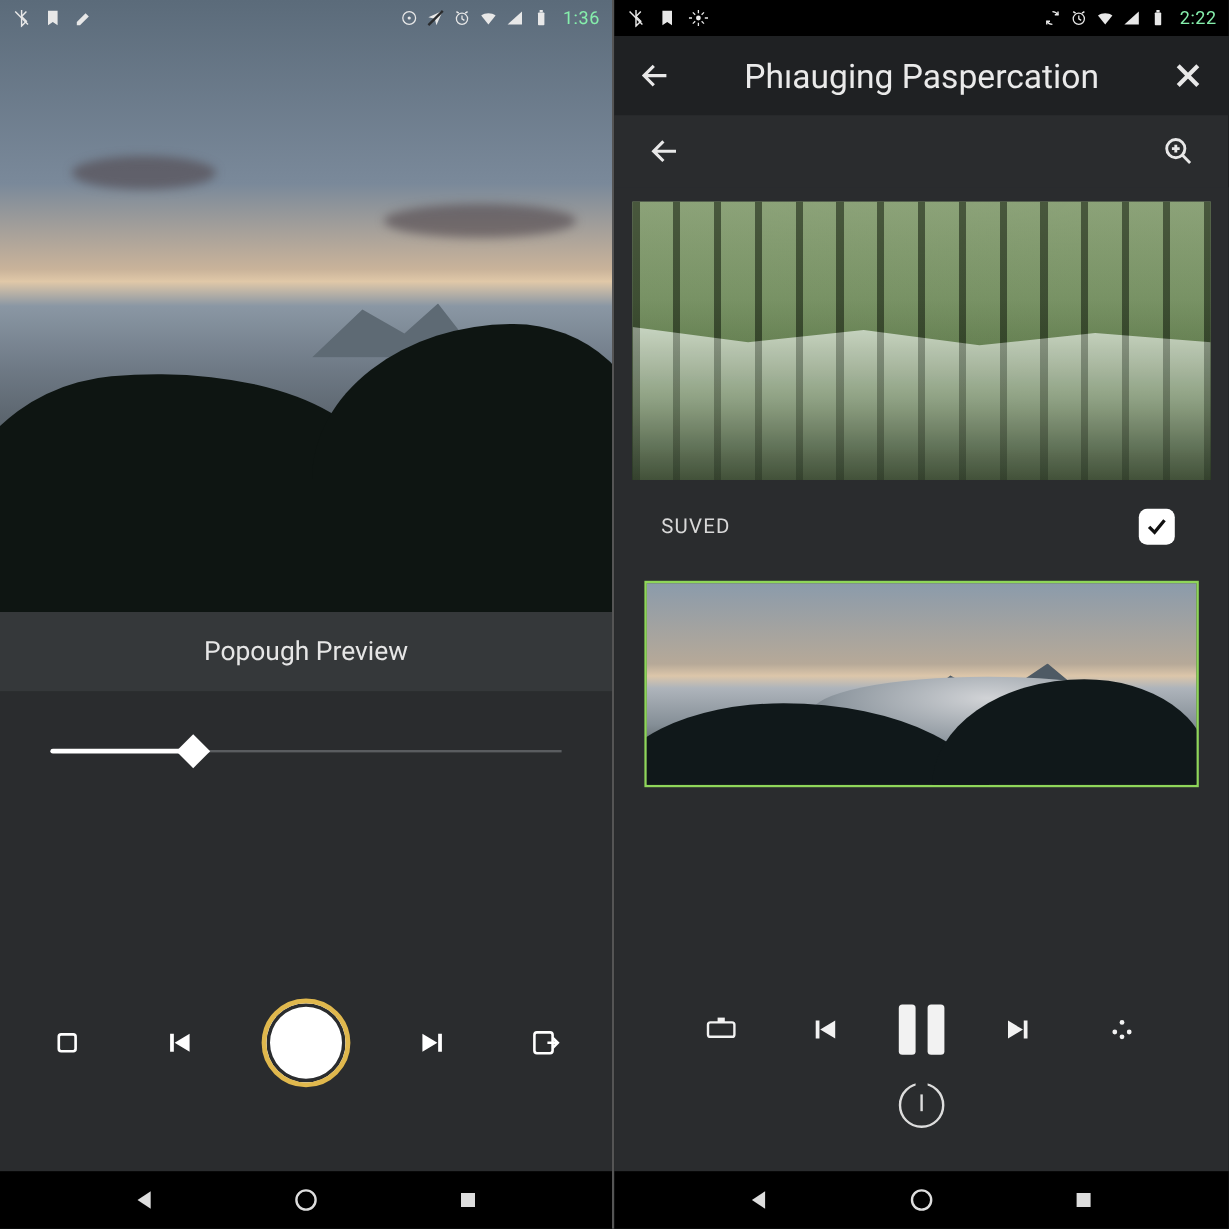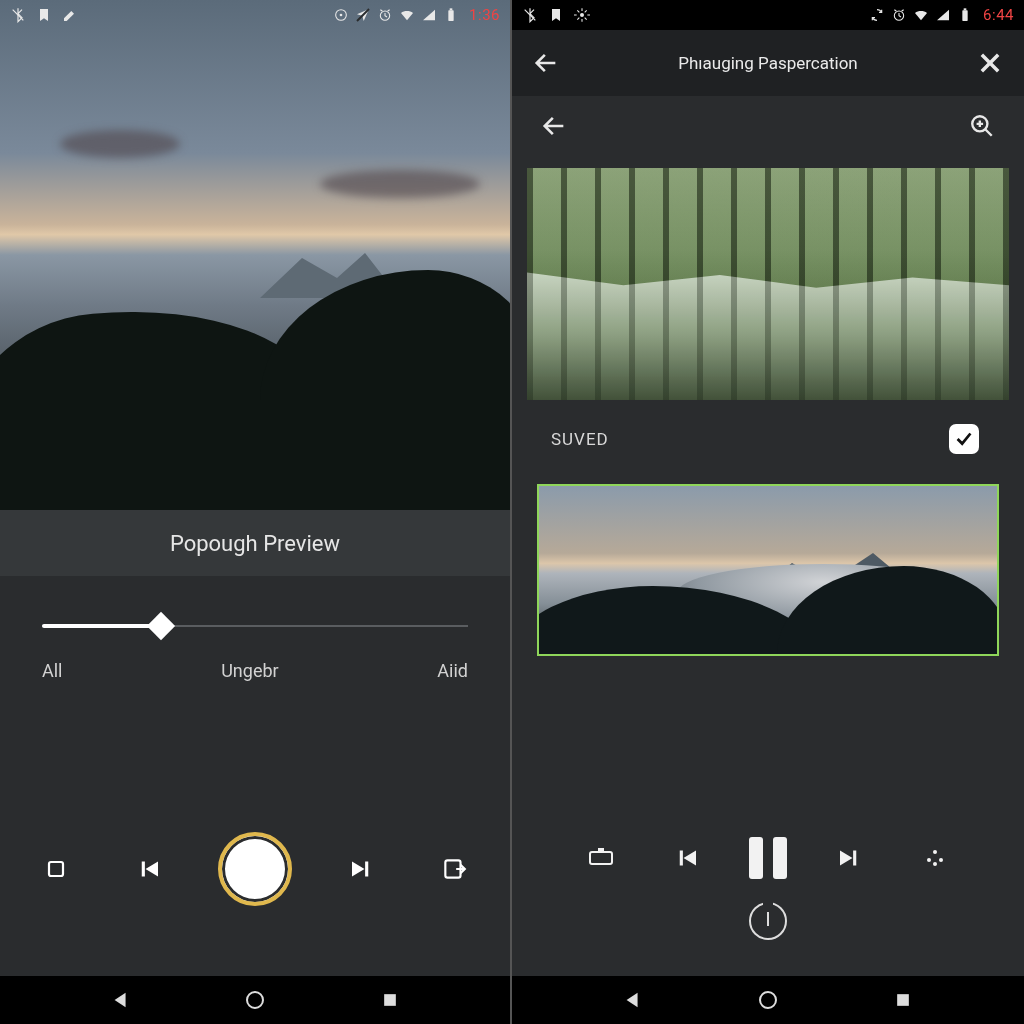--- a/index.html
+++ b/index.html
@@ -4,21 +4,21 @@
 <style>
   * { margin: 0; padding: 0; box-sizing: border-box; }
   html, body { width: 1024px; height: 1024px; background: #000; font-family: Roboto, "Segoe UI", Arial, sans-serif; overflow: hidden; }
   .screens { display: flex; width: 1024px; height: 1024px; }
   .screen { width: 512px; height: 1024px; position: relative; background: #2a2c2e; color: #fff; }
   .screen-left { border-right: 2px solid #555; }
 
   
   .status-bar {
     height: 30px; width: 100%; display: flex; align-items: center; justify-content: space-between;
-    padding: 0 10px; font-size: 14px; color: #ef4444; position: absolute; top: 0; left: 0; z-index: 50;
+    padding: 0 10px; font-size: 14px; color: #86efac; position: absolute; top: 0; left: 0; z-index: 50;
   }
   .status-left, .status-right { display: flex; align-items: center; gap: 10px; }
   .status-right { gap: 6px; }
   .si { width: 16px; height: 16px; display: inline-flex; align-items: center; justify-content: center; }
   .si svg { width: 16px; height: 16px; fill: #e8e8e8; }
   .clock { font-size: 15px; letter-spacing: .5px; margin-left: 4px; }
 
   
   .nav-bar {
     position: absolute; bottom: 0; left: 0; width: 100%; height: 48px; background: #000;
@@ -58,21 +58,21 @@
 
   .l-controls { position:absolute; left:0; right:0; bottom:70px; display:flex; align-items:center; justify-content:space-between; padding:0 34px; }
   .l-controls .btn { width:44px; height:44px; display:flex; align-items:center; justify-content:center; }
   .l-controls svg { fill:#fff; }
   .l-shutter { width:74px; height:74px; border-radius:50%; background:#fff; border:4px solid #e0b84d; box-shadow:0 0 0 3px #2a2c2e inset; }
 
   
   .r-status-bg { position:absolute; top:0; left:0; right:0; height:30px; background:#000; }
   .r-appbar { position:absolute; top:30px; left:0; right:0; height:66px; background:#1f2123;
       display:flex; align-items:center; padding:0 14px; }
-  .r-appbar .title { flex:1; text-align:center; font-size:17px; color:#eaeaea; }
+  .r-appbar .title { flex:1; text-align:center; font-size:28px; color:#eaeaea; }
   .r-appbar .ab-btn { width:40px; height:40px; display:flex; align-items:center; justify-content:center; }
   .r-appbar svg { stroke:#e8e8e8; fill:none; stroke-width:2.2; }
   .r-close svg { stroke-width:3; }
 
   .r-subbar { position:absolute; top:96px; left:0; right:0; height:60px; display:flex; align-items:center; justify-content:space-between; padding:0 22px; }
   .r-subbar .ab-btn { width:40px; height:40px; display:flex; align-items:center; justify-content:center; }
   .r-subbar svg { stroke:#e8e8e8; fill:none; stroke-width:2.2; }
 
   .r-body { position:absolute; top:156px; left:0; right:0; bottom:48px; background:#2a2c2e; padding:12px 15px 0; }
 
@@ -195,25 +195,20 @@
     <div class="l-panel">
       <div class="l-title-row">Popough Preview</div>
 
       <div class="l-slider-wrap">
         <div class="l-slider">
           <div class="l-track"></div>
           <div class="l-track-fill"></div>
           <div class="l-thumb"></div>
         </div>
       </div>
-      <div class="l-labels">
-        <span>All</span>
-        <span>Ungebr</span>
-        <span>Aiid</span>
-      </div>
 
       <div class="l-controls">
         <div class="btn">
           <svg width="24" height="24" viewBox="0 0 24 24">
               <rect x="5" y="5" width="14" height="14" rx="2" fill="none" stroke="#fff" stroke-width="2.2"></rect>
             </svg>
         </div>
         <div class="btn">
           <svg width="30" height="30" viewBox="0 0 24 24">
               <path d="M7 6h2.5v12H7zM20 6v12L10 12z"></path>
@@ -298,21 +293,21 @@
             <svg viewBox="0 0 24 24">
               <path d="M3 20h18V4z"></path>
             </svg>
           </span>
         <span class="si">
             <svg viewBox="0 0 24 24">
               <rect x="8" y="5" width="8" height="16" rx="1"></rect>
               <rect x="10" y="2" width="4" height="3"></rect>
             </svg>
           </span>
-        <span class="clock">6:44</span>
+        <span class="clock">2:22</span>
       </div>
     </div>
 
     <div class="r-appbar">
       <div class="ab-btn">
         <svg width="28" height="28" viewBox="0 0 24 24">
             <path d="M20 12H5M11 5l-7 7 7 7"></path>
           </svg>
       </div>
       <div class="title">Phıauging Paspercation</div>

